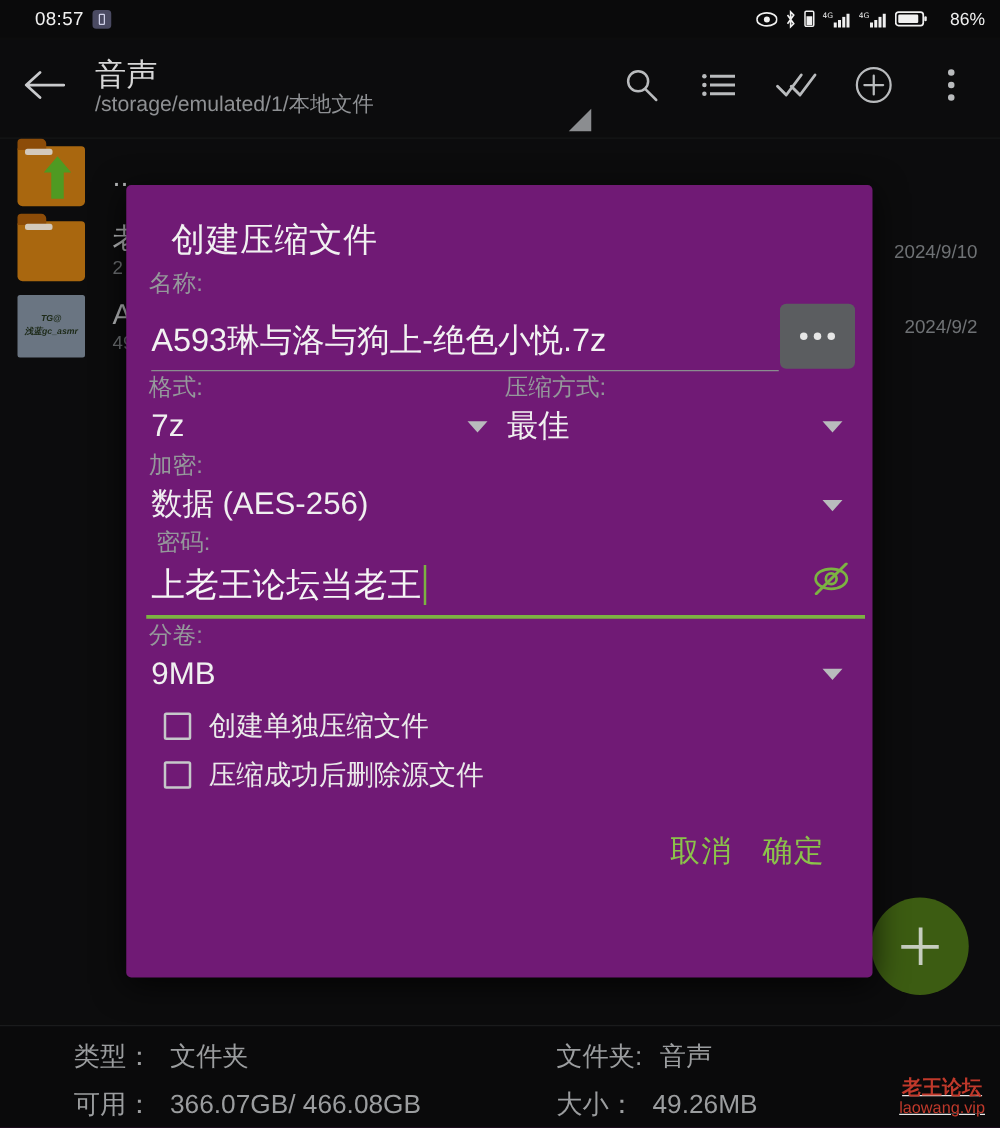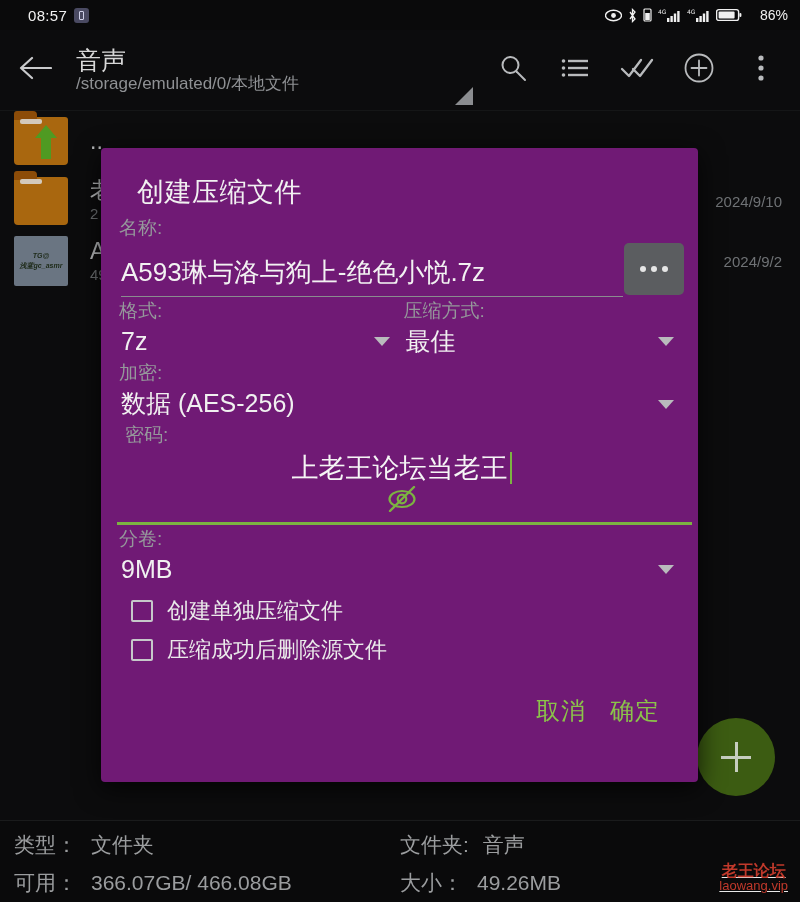--- a/index.html
+++ b/index.html
@@ -96,21 +96,21 @@
   .two-col { display:flex; }
   .col { width:50%; }
   .sel-row {
     display:flex; align-items:center; justify-content:space-between;
     padding:0 10px 0 6px;
   }
   .sel-val { font-size:25px; color:#f0f0f0; line-height:1.35; }
   .caret { width:0; height:0; border-left:8px solid transparent; border-right:8px solid transparent; border-top:9px solid #b9bbbd; }
 
   .pwd-wrap { padding:0 2px 0 6px; }
-  .pwd-row { display:flex; align-items:center; justify-content:space-between; padding-bottom:6px;flex-direction:column; }
+  .pwd-row { display:flex; align-items:flex-start; justify-content:space-between; padding-bottom:6px; }
   .pwd-val { font-size:27px; color:#f5f5f5; display:flex; align-items:center; }
   .caretbar { width:2px; height:32px; background:#7cb342; margin-left:2px; }
   .pwd-underline { height:3px; background:#7cb342; margin:0 -10px 0 -4px; }
 
   .cb-row { display:flex; align-items:center; gap:14px; padding:9px 0 0 16px; }
   .cbox { width:22px; height:22px; border:2px solid #c6c8ca; border-radius:2px; flex:0 0 22px; }
   .cb-label { font-size:22px; color:#eaeaea; }
 
   .actions { display:flex; justify-content:flex-end; gap:24px; padding:30px 24px 0 0; }
   .act-btn { font-size:24px; color:#8bc34a; letter-spacing:1px; }
@@ -123,21 +123,21 @@
   .fab i { position:absolute; background:#c6cdbf; }
   .fab i.h { width:30px; height:3px; }
   .fab i.v { width:3px; height:30px; }
 
   
   .bottombar {
     position:absolute; left:0; bottom:0; width:800px; height:82px;
     background:#0a0a0b; border-top:1px solid #1a1b1c; padding:10px 14px 0 14px;
   }
   .bb-grid { display:flex; }
-  .bb-col { width:50%; display:flex; flex-direction:column; gap:10px; }
+  .bb-col { width:50%; display:flex; flex-direction:column; gap:10px;margin-left:45px; }
   .bb-line { display:flex; gap:14px; align-items:baseline; }
   .bb-key { font-size:21px; color:#9b9d9f; }
   .bb-val { font-size:21px; color:#9b9d9f; }
   .watermark {
     position:absolute; right:12px; bottom:8px; text-align:center; line-height:1.12;text-decoration:underline;
   }
   .wm1 { font-size:16px; color:#c0392b; font-weight:bold; }
   .wm2 { font-size:13px; color:#c0392b; }
 </style>
 </head>
@@ -202,21 +202,21 @@
   <div class="appbar">
     <div class="back-btn">
       <span>
         <svg width="34" height="26" viewBox="0 0 34 26">
             <path d="M14 3 L3 13 L14 23 M3 13 L33 13" fill="none" stroke="#c9cacc" stroke-width="2.2" stroke-linecap="round" stroke-linejoin="round"></path>
           </svg>
       </span>
     </div>
     <div class="titles">
       <span class="title-main">音声</span>
-      <span class="title-sub">/storage/emulated/0/本地文件</span>
+      <span class="title-sub">/storage/emulated/1/本地文件</span>
     </div>
     <div class="appbar-icons">
       <div class="ic-btn">
         <span>
           <svg width="30" height="30" viewBox="0 0 30 30">
               <circle cx="12.5" cy="12" r="8" fill="none" stroke="#b9bbbd" stroke-width="2"></circle>
               <path d="M18.5 18.5 L27 27" stroke="#b9bbbd" stroke-width="2" stroke-linecap="round"></path>
             </svg>
         </span>
       </div>

